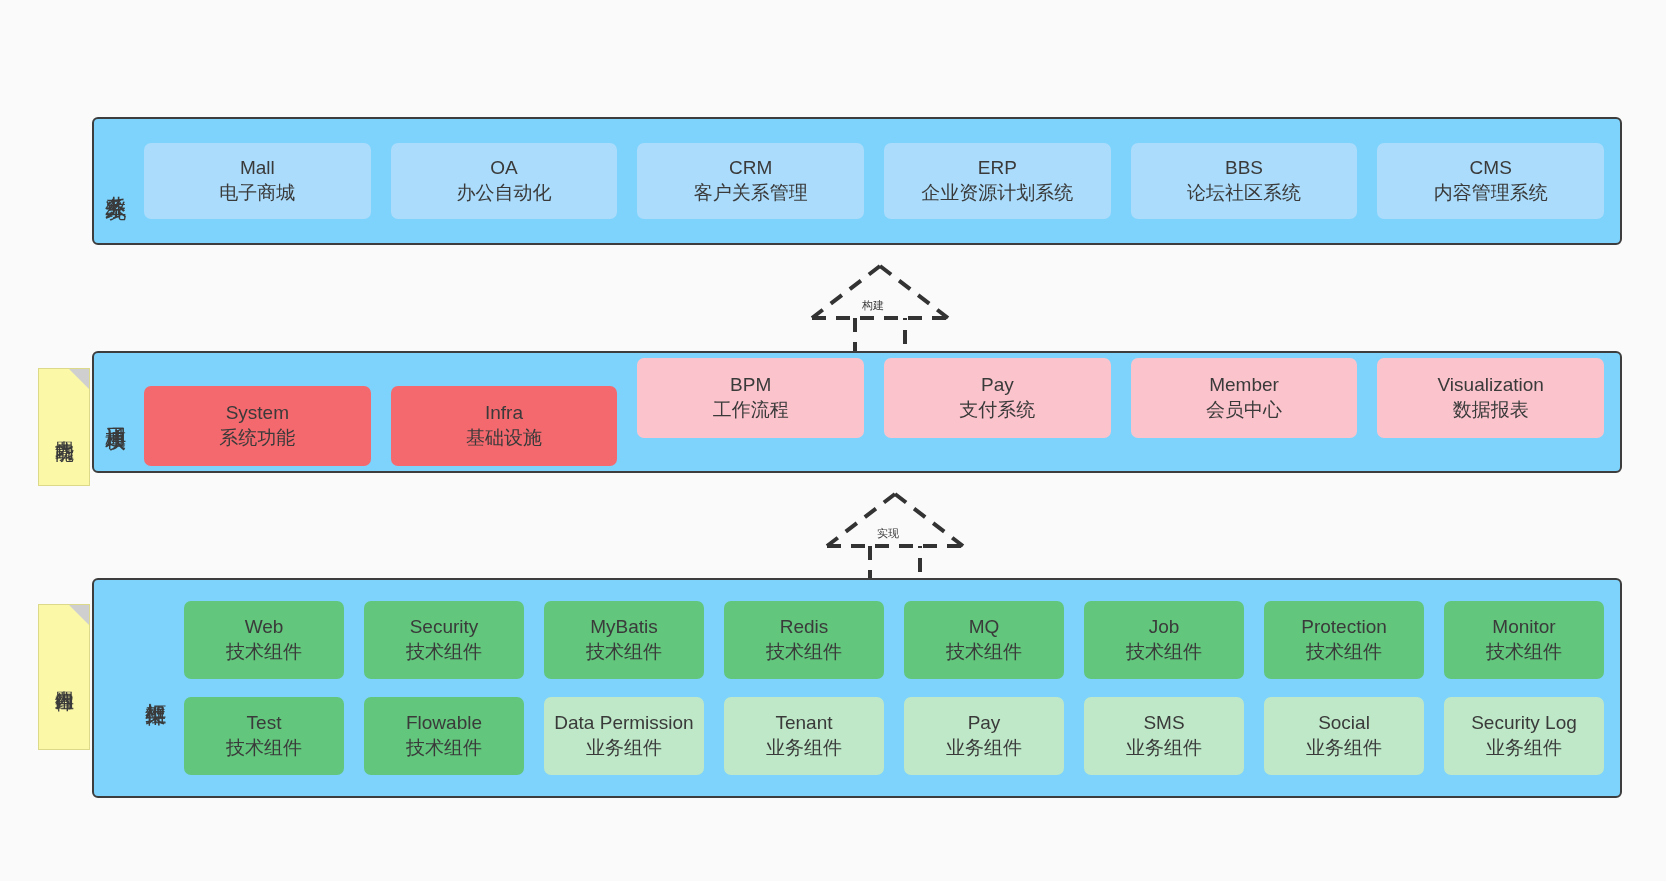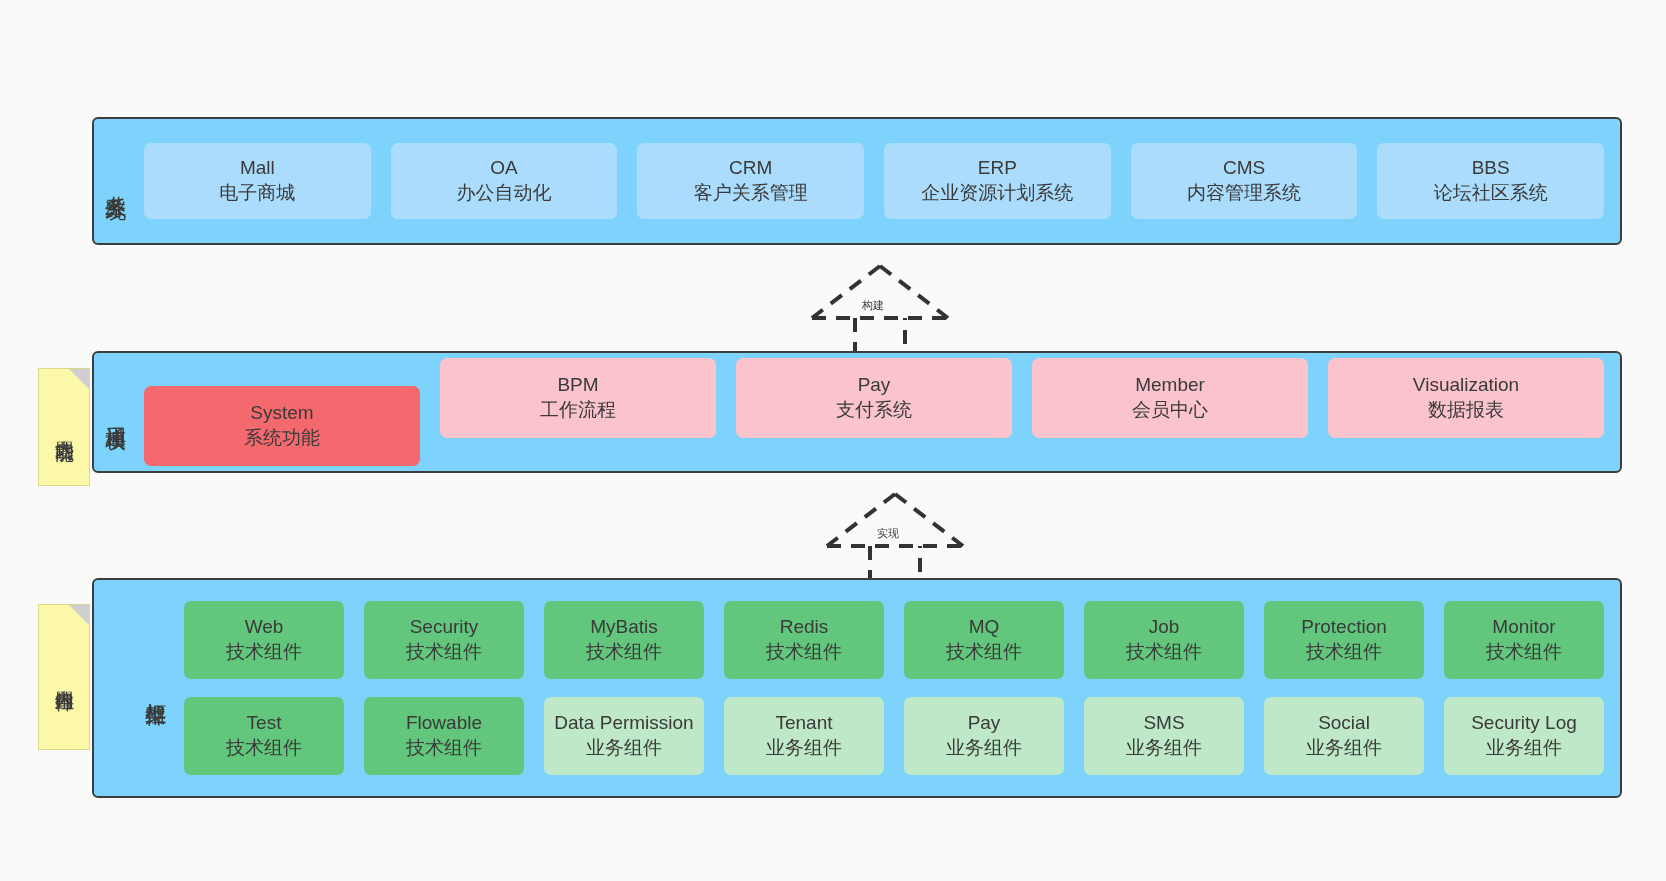--- a/index.html
+++ b/index.html
@@ -150,26 +150,26 @@
         </div>
         <div class="cell c-blue">
           <span class="en">CRM</span>
           <span class="cn">客户关系管理</span>
         </div>
         <div class="cell c-blue">
           <span class="en">ERP</span>
           <span class="cn">企业资源计划系统</span>
         </div>
         <div class="cell c-blue">
+          <span class="en">BBS</span>
+          <span class="cn">论坛社区系统</span>
+        </div>
+        <div class="cell c-blue">
           <span class="en">CMS</span>
           <span class="cn">内容管理系统</span>
-        </div>
-        <div class="cell c-blue">
-          <span class="en">BBS</span>
-          <span class="cn">论坛社区系统</span>
         </div>
       </div>
     </div>
   </div>
 
   <div class="arrow" id="arrow-build">
     <svg width="160" height="96" viewBox="0 0 160 96">
       <path d="M80 4 L148 56" fill="none" stroke="#333333" stroke-width="4" stroke-dasharray="14 10" stroke-linecap="butt"></path>
       <path d="M80 4 L12 56" fill="none" stroke="#333333" stroke-width="4" stroke-dasharray="14 10" stroke-linecap="butt"></path>
       <path d="M12 56 L148 56" fill="none" stroke="#333333" stroke-width="4" stroke-dasharray="14 10" stroke-linecap="butt"></path>
@@ -184,20 +184,24 @@
   </div>
 
   <div class="band" id="band-common">
     <div class="band-title">通用模块</div>
     <div class="band-body">
       <div class="row">
         <div class="cell c-red">
           <span class="en">System</span>
           <span class="cn">系统功能</span>
         </div>
+        <div class="cell c-red">
+          <span class="en">Infra</span>
+          <span class="cn">基础设施</span>
+        </div>
         <div class="cell c-pink">
           <span class="en">BPM</span>
           <span class="cn">工作流程</span>
         </div>
         <div class="cell c-pink">
           <span class="en">Pay</span>
           <span class="cn">支付系统</span>
         </div>
         <div class="cell c-pink">
           <span class="en">Member</span>

